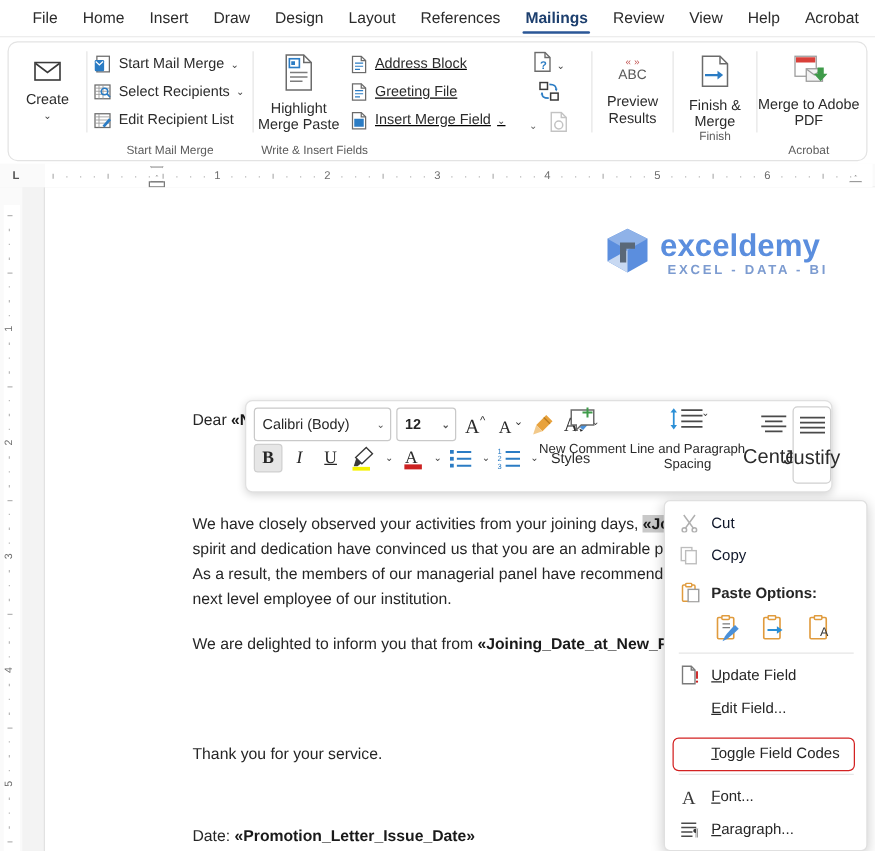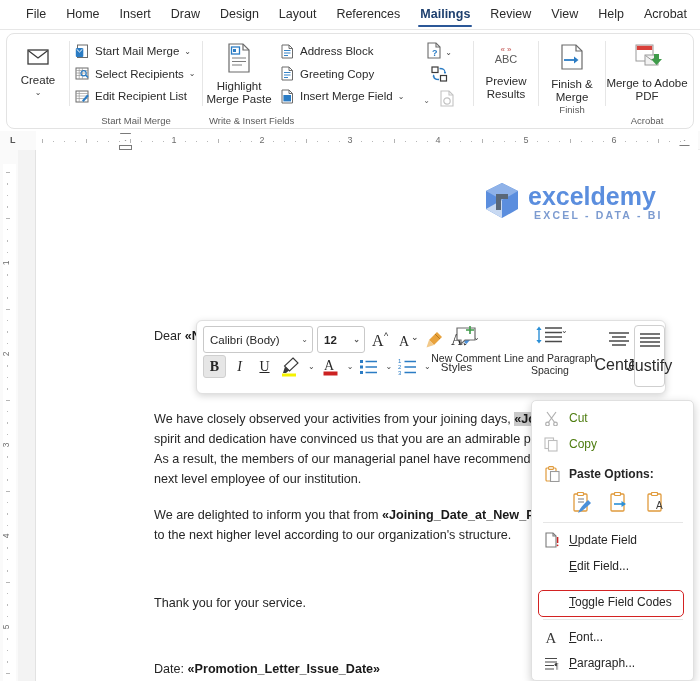--- a/index.html
+++ b/index.html
@@ -186,21 +186,21 @@
   .ctxmenu{
     position:absolute; left:531px; top:400px; width:163px; height:281px;
     background:#ffffff; border:1px solid #e0e0e0; border-radius:5px;
     box-shadow:0 3px 10px rgba(0,0,0,.20);
     padding-top:4px;
   }
   .mi{
     height:26px; display:flex; align-items:center; gap:9px; padding-left:11px;
     font-size:12px; color:#262626; cursor:default;
   }
-  .mi.dim{ color:#4d7c0f; }
+  .mi.dim{ color:#0f172a; }
   .mi .ico{ width:17px; height:17px; flex:0 0 17px; display:flex; align-items:center; justify-content:center;}
   .mi .txt u{ text-decoration:underline; }
   .mi.bold .txt{ font-weight:700; }
   .msep{ height:1px; background:#e6e6e6; margin:4px 10px 4px 11px; }
   .paste-row{ display:flex; gap:17px; padding-left:40px; height:31px; align-items:center; }
   .pbtn{ width:20px; height:22px; cursor:default; }
   .hl-box{
     position:absolute; left:6px; right:9px; height:27px;
     border:1.8px solid #d32222; border-radius:5px; pointer-events:none;
   }
@@ -300,40 +300,40 @@
                 <path d="M3 1H17L23 7V29H3Z" fill="#ffffff" stroke="#6b6b6b" stroke-width="1.2"></path>
                 <path d="M17 1V7H23" fill="none" stroke="#6b6b6b" stroke-width="1.2"></path>
                 <rect x="5.5" y="4" width="8" height="7" fill="none" stroke="#2b7cc4" stroke-width="1.3"></rect>
                 <rect x="7" y="6" width="3" height="3" fill="#2b7cc4"></rect>
                 <path d="M6 15H20M6 18.5H20M6 22H16" stroke="#7c7c7c" stroke-width="1.2"></path>
               </svg>
             </span>
             <span class="cap">Highlight Merge Paste</span>
           </div>
 
-          <div class="rowbtns" style="width:135px;">
+          <div class="rowbtns" style="width:135px;text-decoration:underline;">
             <div class="srow">
               <span class="mini">
                 <svg width="14" height="15" viewBox="0 0 14 15">
                   <path d="M2 1H9L12.5 4.5V14H2Z" fill="#fff" stroke="#6b6b6b" stroke-width="1"></path>
                   <path d="M9 1V4.5H12.5" fill="none" stroke="#6b6b6b" stroke-width="1"></path>
                   <path d="M4 6.5H10.5M4 9H10.5M4 11.5H8" stroke="#2b7cc4" stroke-width=".95"></path>
                 </svg>
               </span>
               <span class="lbl">Address Block</span>
             </div>
             <div class="srow">
               <span class="mini">
                 <svg width="14" height="15" viewBox="0 0 14 15">
                   <path d="M2 1H9L12.5 4.5V14H2Z" fill="#fff" stroke="#6b6b6b" stroke-width="1"></path>
                   <path d="M9 1V4.5H12.5" fill="none" stroke="#6b6b6b" stroke-width="1"></path>
                   <path d="M4 6.5H10.5M4 9H10.5M4 11.5H8" stroke="#2b7cc4" stroke-width=".95"></path>
                 </svg>
               </span>
-              <span class="lbl">Greeting Copy</span>
+              <span class="lbl">Greeting File</span>
             </div>
             <div class="srow">
               <span class="mini">
                 <svg width="14" height="15" viewBox="0 0 14 15">
                   <path d="M2 1H9L12.5 4.5V14H2Z" fill="#fff" stroke="#6b6b6b" stroke-width="1"></path>
                   <path d="M9 1V4.5H12.5" fill="none" stroke="#6b6b6b" stroke-width="1"></path>
                   <rect x="3.4" y="6" width="7.6" height="6.4" fill="#2b7cc4"></rect>
                 </svg>
               </span>
               <span class="lbl">Insert Merge Field</span>
@@ -579,23 +579,20 @@
   <div style="position:absolute;left:154px;top:449px;font-size:12.6px;color:#262626;line-height:20px;">
     <span>As a result, the members of our managerial panel have recommende</span>
   </div>
   <div style="position:absolute;left:154px;top:469px;font-size:12.6px;color:#262626;line-height:20px;">
     <span>next level employee of our institution.</span>
   </div>
 
   <div style="position:absolute;left:154px;top:505px;font-size:12.6px;color:#262626;line-height:20px;">
     <span>We are delighted to inform you that from </span><span class="mfield">«Joining_Date_at_New_Posi</span>
   </div>
-  <div style="position:absolute;left:154px;top:525px;font-size:12.6px;color:#262626;line-height:20px;">
-    <span>to the next higher level according to our organization's structure.</span>
-  </div>
 
   <div class="para3" style="top:596px;">Thank you for your service.</div>
 
   <div class="para4" style="top:662px;">
     <span>Date: </span><span class="mfield">«Promotion_Letter_Issue_Date»</span>
   </div>
 
   <div class="behind-txt">[Name and</div>
   <div class="watermark">wsxdn.com</div>
 

